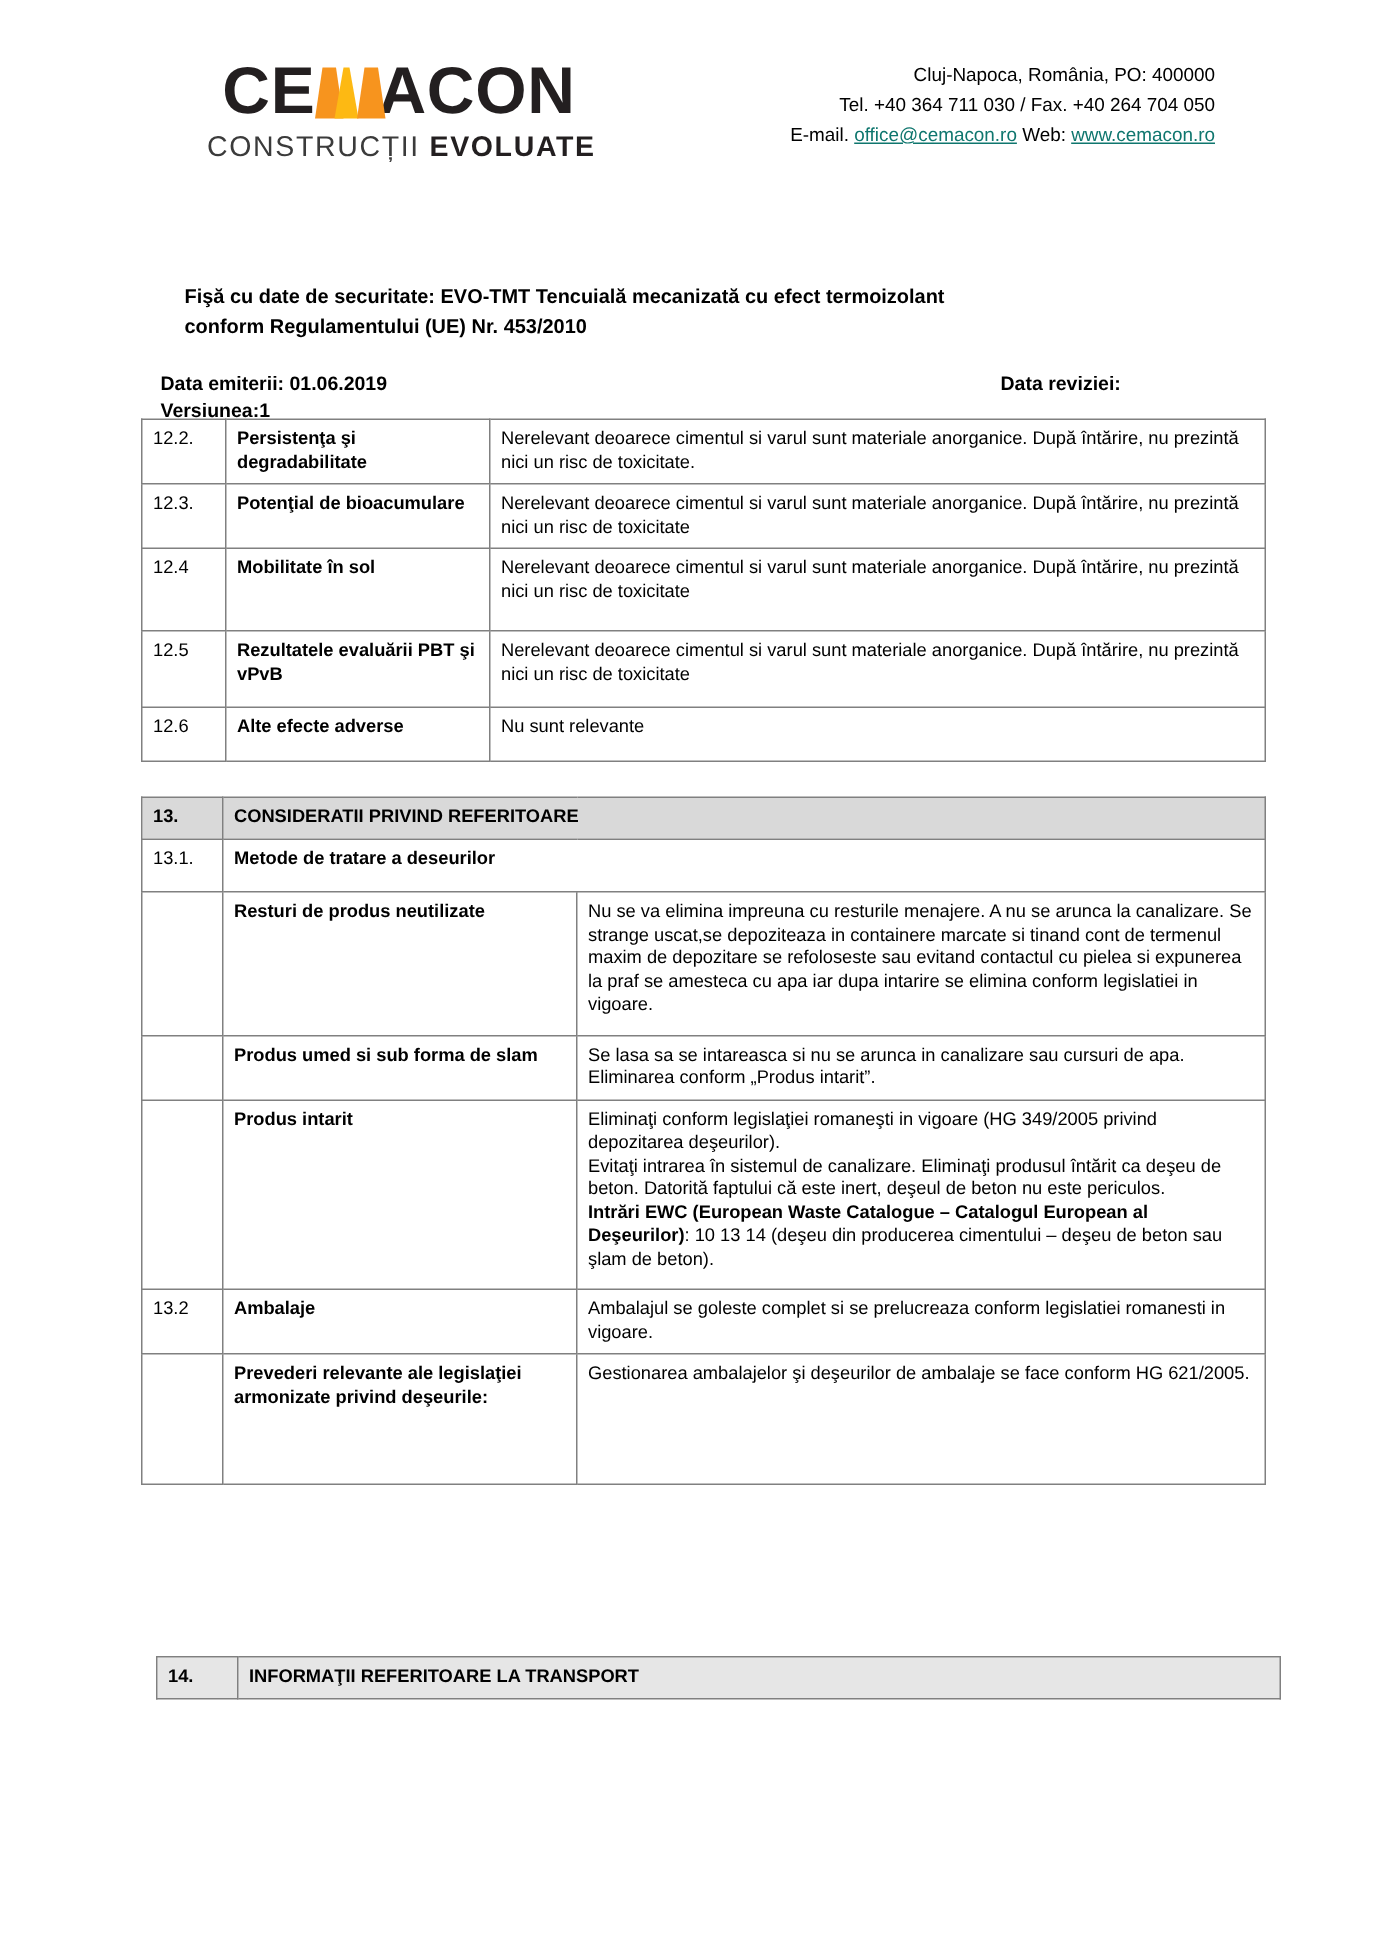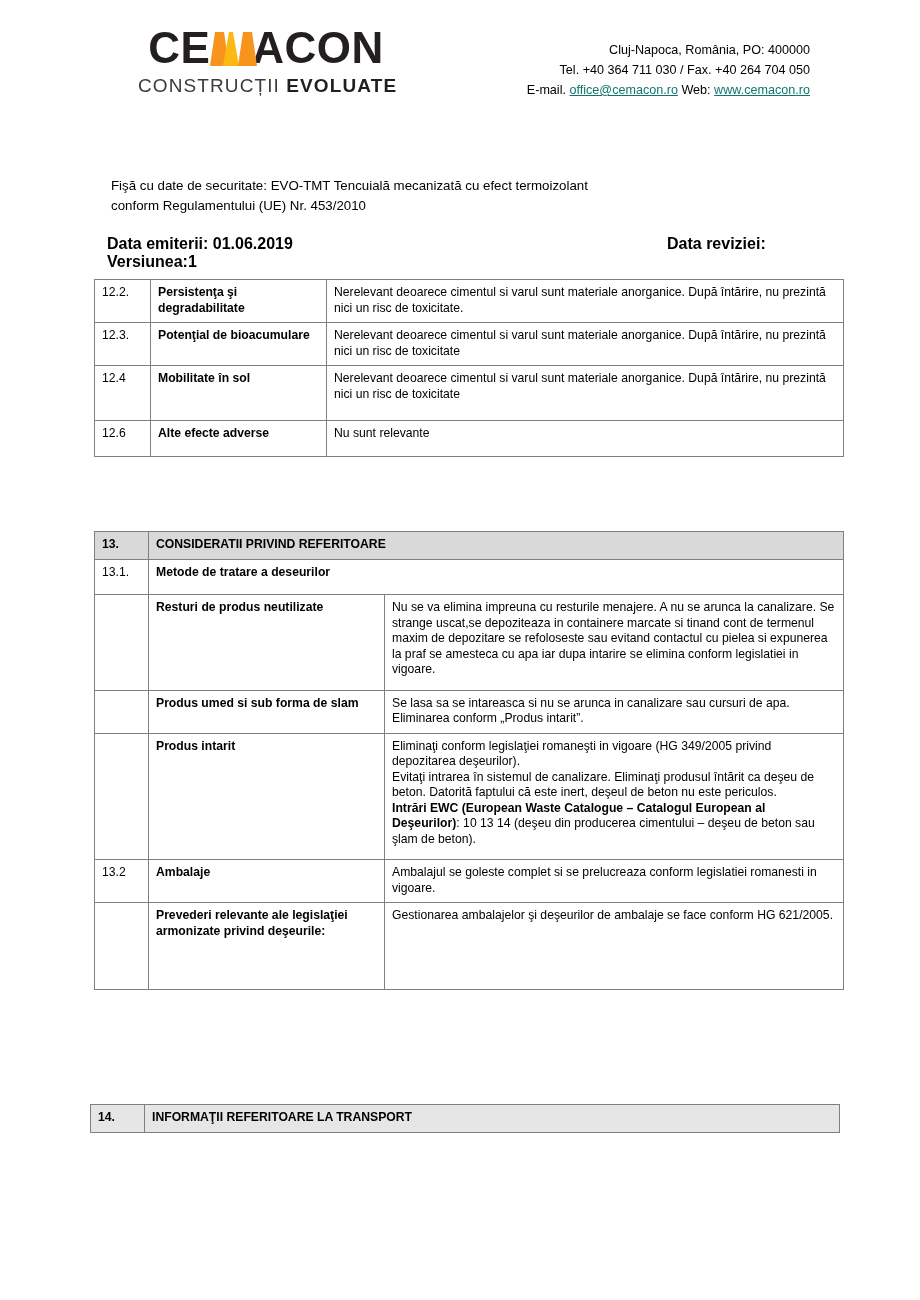--- a/index.html
+++ b/index.html
@@ -26,21 +26,21 @@
   .header {
     position: absolute;
     left: 0;
     top: 0;
     width: 920px;
     height: 140px;
   }
   .logo-block {
     position: absolute;
     left: 138px;
-    top: 27px;
+    top: 40px;
     width: 256px;
     text-align: center;
   }
   .logo-word {
     position: relative;
     display: block;
     height: 42px;
     line-height: 42px;
     font-size: 44px;
     font-weight: bold;
@@ -117,28 +117,28 @@
 
   
   .title-block {
     position: absolute;
     left: 107px;
     top: 172px;
     width: 760px;
   }
   .doc-title {
     font-size: 13.3px;
-    font-weight: normal;
+    font-weight: bold;
     line-height: 20px;
-    margin: 4px;
+    margin: 16px;
   }
   .meta-row {
     position: relative;
     margin-top: 19px;
-    font-size: 16px;
+    font-size: 13px;
     font-weight: bold;
     line-height: 18px;
     height: 38px;
   }
   .meta-left { position: absolute; left: 0; top: 0; }
   .meta-right { position: absolute; left: 560px; top: 0; }
 
   
   table.doc {
     position: absolute;
@@ -158,21 +158,21 @@
   td.body { font-weight: normal; }
   td.gray { background: #d9d9d9; font-weight: bold; }
   td.gray14 { background: #e6e6e6; }
   .sec-head { font-weight: bold; }
 
   
   #table12 { left: 94px; top: 279px; width: 749px; }
   
   #table13 { left: 94px; top: 531px; width: 749px; }
   
-  #table14 { left: 90px; top: 1104px; width: 749px; }
+  #table14 { left: 104px; top: 1104px; width: 749px; }
 </style>
 </head>
 <body>
 
 <div class="page">
 
   <div class="header">
 
     <div class="logo-block">
       <span class="logo-word">
@@ -218,20 +218,25 @@
         <td class="num">12.3.</td>
         <td class="lab">Potenţial de bioacumulare</td>
         <td class="body">Nerelevant deoarece cimentul si varul sunt materiale anorganice. După întărire, nu prezintă nici un risc de toxicitate</td>
       </tr>
       <tr>
         <td class="num">12.4</td>
         <td class="lab">Mobilitate în sol</td>
         <td class="body" style="padding-bottom:18px">Nerelevant deoarece cimentul si varul sunt materiale anorganice. După întărire, nu prezintă nici un risc de toxicitate</td>
       </tr>
       <tr>
+        <td class="num">12.5</td>
+        <td class="lab">Rezultatele evaluării PBT şi vPvB</td>
+        <td class="body" style="padding-bottom:14px">Nerelevant deoarece cimentul si varul sunt materiale anorganice. După întărire, nu prezintă nici un risc de toxicitate</td>
+      </tr>
+      <tr>
         <td class="num">12.6</td>
         <td class="lab" style="padding-bottom:14px">Alte efecte adverse</td>
         <td class="body">Nu sunt relevante</td>
       </tr>
     </tbody>
   </table>
 
   <table class="doc" id="table13">
     <colgroup>
         <col style="width:54px">

